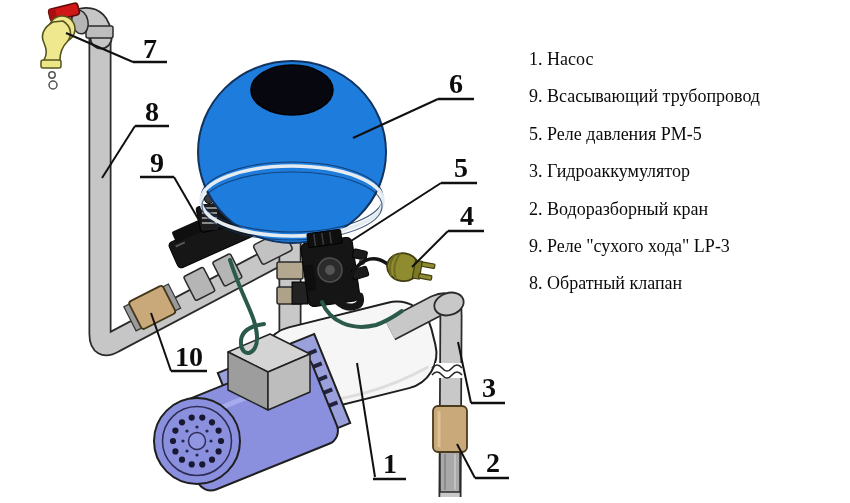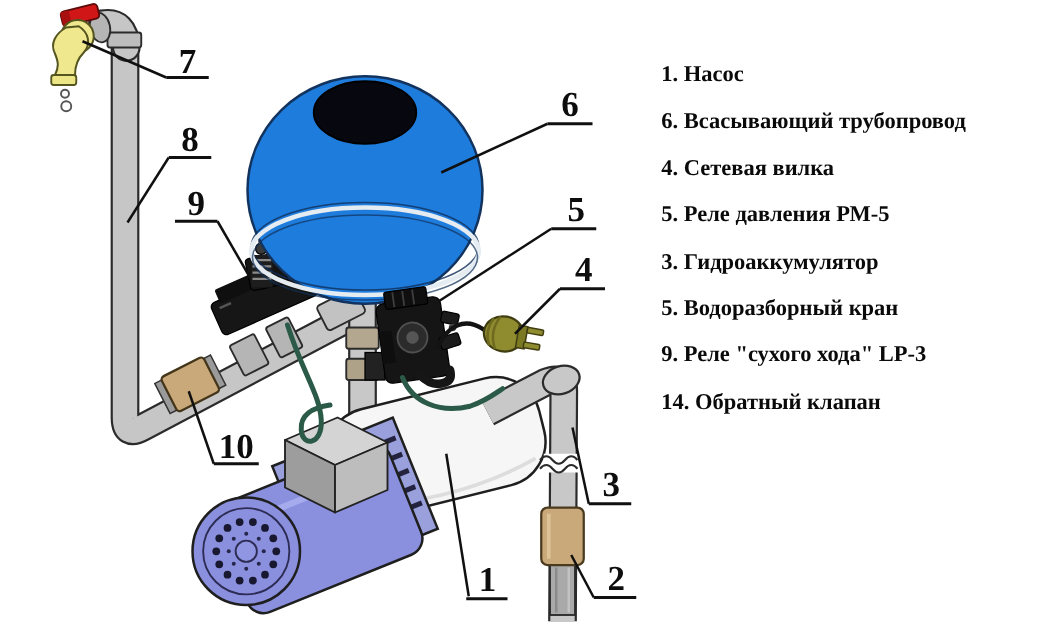--- a/index.html
+++ b/index.html
@@ -1,20 +1,20 @@
 <!DOCTYPE html>
 <html><head>
 <meta charset="utf-8">
 <style>
   html,body{margin:0;padding:0;background:#ffffff;}
   .canvas{position:relative;width:850px;height:503px;background:#ffffff;overflow:hidden;
           font-family:"Liberation Serif",serif;}
   .diagram-svg{position:absolute;left:0;top:0;}
   .legend{position:absolute;left:529px;top:50px;width:315px;}
-  .legend-item{font-family:"Liberation Serif",serif;font-weight:bold;font-size:18px;
+  .legend-item{font-family:"Liberation Serif",serif;font-weight:normal;font-size:18px;
                line-height:18px;color:#0a0a0a;margin-bottom:19.4px;white-space:nowrap;}
   .callout-num{font-family:"Liberation Serif",serif;font-weight:bold;font-size:28px;fill:#0d0d0d;}
 </style>
 </head>
 <body>
 
 <div class="canvas">
 
 <svg class="diagram-svg" width="850" height="503" viewBox="0 0 850 503">
 
@@ -245,22 +245,21 @@
     <text class="callout-num" x="461" y="177">5</text>
     <text class="callout-num" x="467" y="225">4</text>
     <text class="callout-num" x="489" y="397">3</text>
     <text class="callout-num" x="493" y="472">2</text>
     <text class="callout-num" x="390" y="473">1</text>
   </g>
 </svg>
 
   <div class="legend">
     <div class="legend-item">1. Насос</div>
-    <div class="legend-item">6. Всасывающий трубопровод</div>
-    <div class="legend-item">4. Сетевая вилка</div>
+    <div class="legend-item">9. Всасывающий трубопровод</div>
     <div class="legend-item">5. Реле давления РМ-5</div>
     <div class="legend-item">3. Гидроаккумулятор</div>
-    <div class="legend-item">5. Водоразборный кран</div>
+    <div class="legend-item">2. Водоразборный кран</div>
     <div class="legend-item">9. Реле "сухого хода" LP-3</div>
-    <div class="legend-item">14. Обратный клапан</div>
+    <div class="legend-item">8. Обратный клапан</div>
   </div>
 
 </div>
 
 </body></html>

